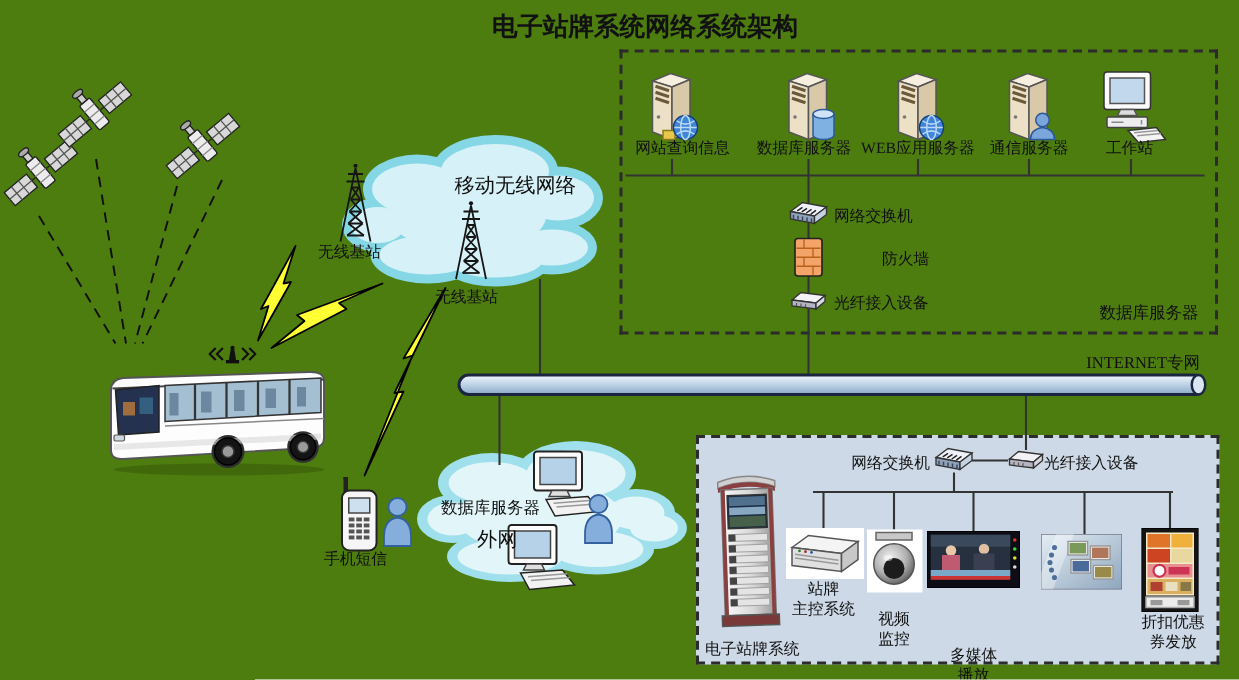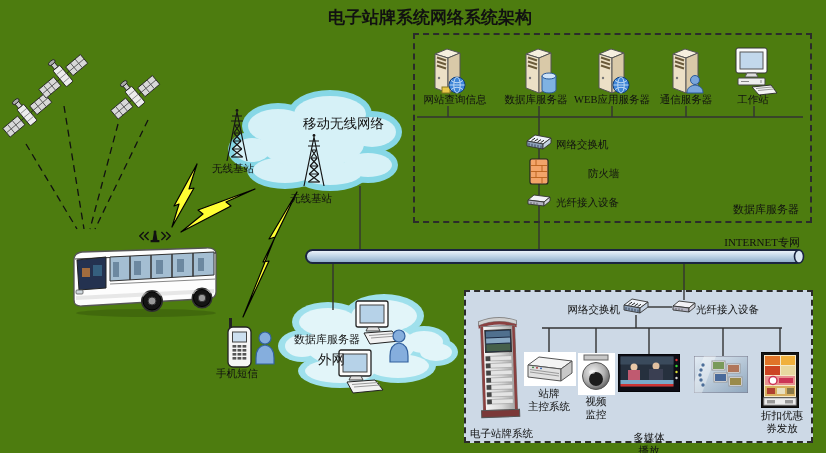--- a/index.html
+++ b/index.html
@@ -461,21 +461,21 @@
             <stop offset="0.55" stop-color="#b0b0b0"></stop>
             <stop offset="1" stop-color="#4a4a4a"></stop>
         </radialGradient>
       </defs>
       <rect x="6" y="2" width="24" height="5" fill="#c8c8c8" stroke="#666"></rect>
       <circle cx="18" cy="23" r="13.5" fill="url(#dg)" stroke="#555"></circle>
       <circle cx="18" cy="26" r="7" fill="#1c1c1c"></circle>
       <ellipse cx="14" cy="19" rx="3" ry="2" fill="#fff" opacity="0.5"></ellipse>
     </svg>
   </div>
-  <div class="lbl lbl2" style="left:566px;top:395px;width:60px;">视频
+  <div class="lbl lbl2" style="left:566px;top:407px;width:60px;">视频
 监控</div>
 
   <div class="icon" style="left:618px;top:354px;">
     <svg width="62" height="38" viewBox="0 0 62 38">
       <rect x="0" y="0" width="62" height="38" fill="#0d0d15" stroke="#000"></rect>
       <rect x="2.5" y="2.5" width="53" height="30" fill="#26303e"></rect>
       <rect x="2.5" y="2.5" width="53" height="8" fill="#3a4a5c"></rect>
       <circle cx="16" cy="13" r="3.5" fill="#e8c8a8"></circle>
       <rect x="10" y="16" width="12" height="12" fill="#c05a70"></rect>
       <circle cx="38" cy="12" r="3.5" fill="#e0c0a0"></circle>

